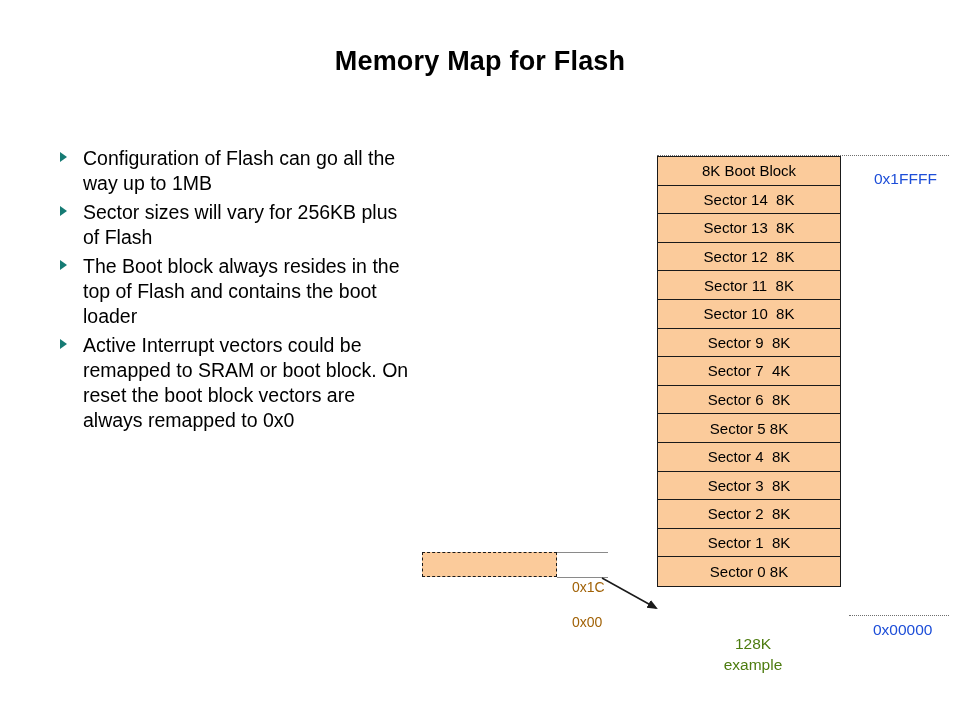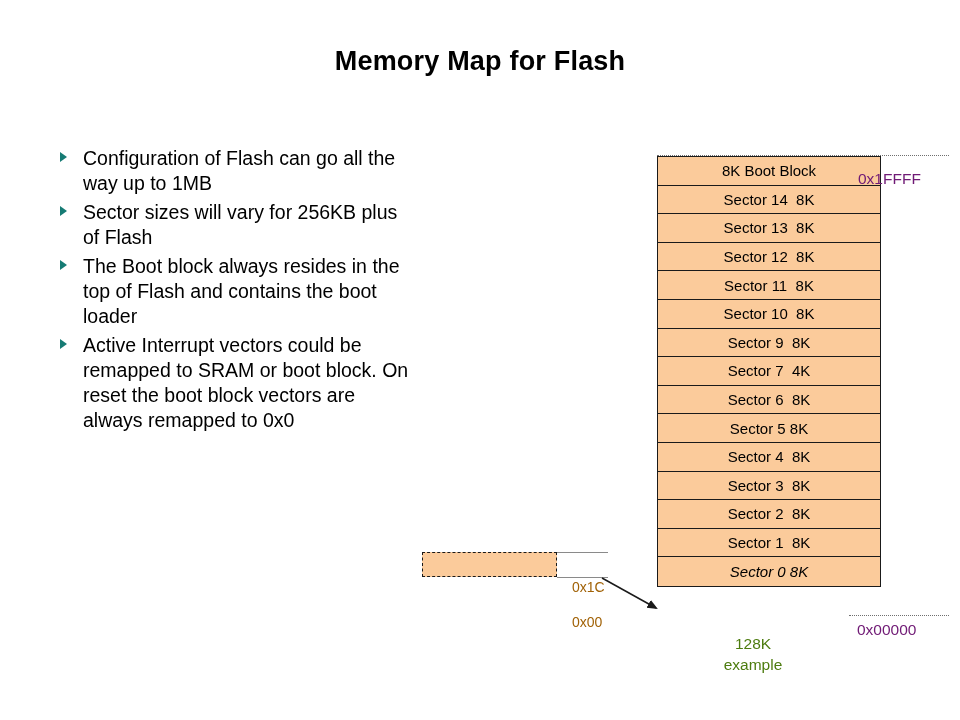--- a/index.html
+++ b/index.html
@@ -67,56 +67,56 @@
   .b2 { top: 54px; }
   .b3 { top: 108px; }
   .b4 { top: 187px; }
   .bullet.abs { position: absolute; left: 8px; width: 420px; margin-top: 14px; }
 
   
   .stack {
     position: absolute;
     left: 657px;
     top: 156px;
-    width: 224px;
+    width: 184px;
     border: 1.6px solid #1a1a1a;
     box-sizing: border-box;
     background: #fbcb9b;
   }
   .block {
     height: 28.6px;
     box-sizing: border-box;
     border-bottom: 1.4px solid #1a1a1a;
     background: #fbcb9b;
     display: flex;
     align-items: center;
     justify-content: center;
     font-size: 15px;
     color: #000000;
     white-space: pre;
   }
   .block:last-child {
     border-bottom: none;
-    font-style: italic;
   }
 
   
   .leader {
     position: absolute;
     height: 0;
     border-top: 1.2px dotted #6f6f6f;
   }
   .leader-top { left: 657px; top: 155px; width: 292px; }
   .leader-bottom { left: 849px; top: 615px; width: 100px; }
 
   .addr {
     position: absolute;
     font-size: 15.5px;
-    color: #701a75;
+    color: #1d4ed8;
     white-space: nowrap;
+    margin-left: 16px;
   }
   .addr-top { left: 858px; top: 170px; }
   .addr-bottom { left: 857px; top: 621px; }
 
   
   .caption {
     position: absolute;
     left: 657px;
     top: 633px;
     width: 192px;

